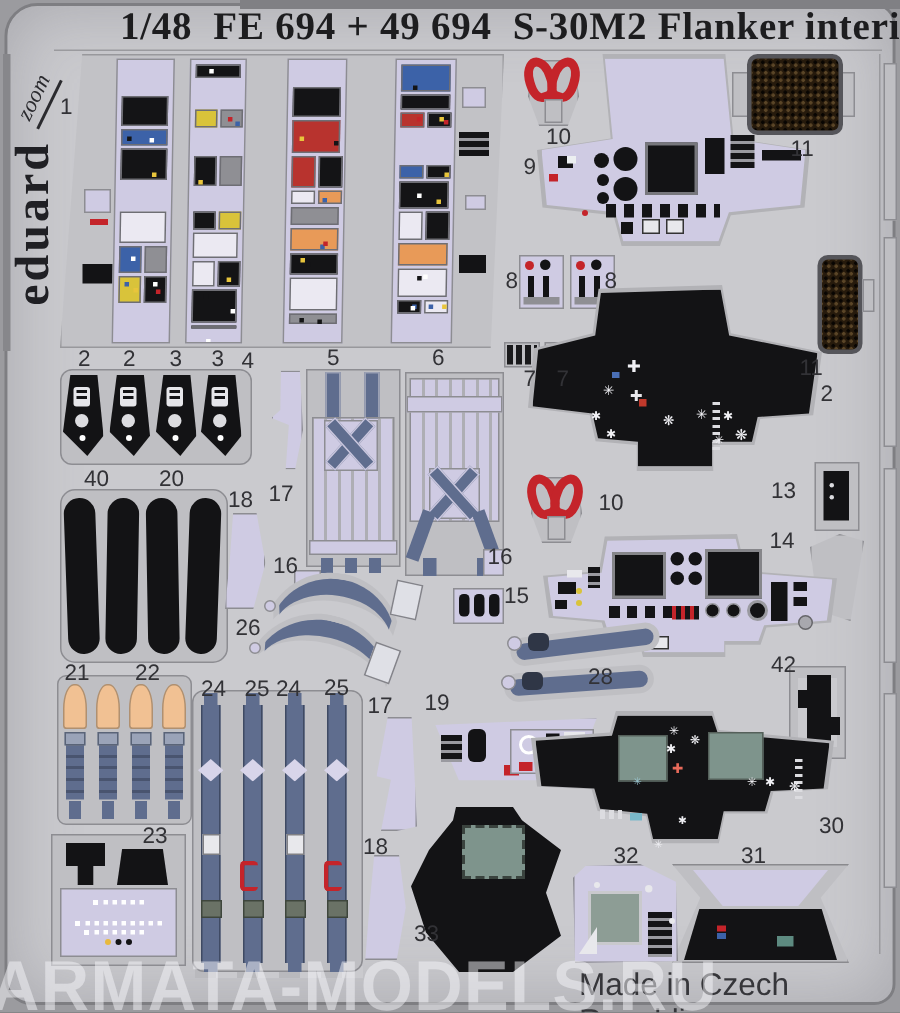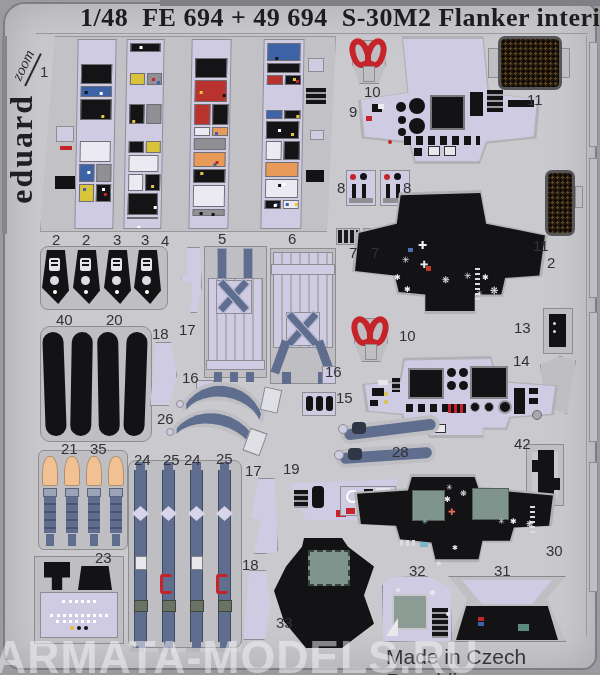--- a/index.html
+++ b/index.html
@@ -452,22 +452,22 @@
     <span class="part-num" style="left: 513px; top: 353px;">14</span>
     <span class="part-num" style="left: 336px; top: 390px;">15</span>
     <span class="part-num" style="left: 182px; top: 370px;">16</span>
     <span class="part-num" style="left: 325px; top: 364px;">16</span>
     <span class="part-num" style="left: 179px; top: 322px;">17</span>
     <span class="part-num" style="left: 245px; top: 463px;">17</span>
     <span class="part-num" style="left: 152px; top: 326px;">18</span>
     <span class="part-num" style="left: 242px; top: 557px;">18</span>
     <span class="part-num" style="left: 106px; top: 312px;">20</span>
     <span class="part-num" style="left: 56px; top: 312px;">40</span>
-    <span class="part-num" style="left: 61px; top: 441px;">21</span>
-    <span class="part-num" style="left: 90px; top: 441px;">35</span>
+    <span class="part-num" style="left: 43px; top: 441px;">21</span>
+    <span class="part-num" style="left: 90px; top: 441px;">22</span>
     <span class="part-num" style="left: 95px; top: 550px;">23</span>
     <span class="part-num" style="left: 134px; top: 452px;">24</span>
     <span class="part-num" style="left: 163px; top: 452px;">25</span>
     <span class="part-num" style="left: 184px; top: 452px;">24</span>
     <span class="part-num" style="left: 216px; top: 451px;">25</span>
     <span class="part-num" style="left: 157px; top: 411px;">26</span>
     <span class="part-num" style="left: 283px; top: 461px;">19</span>
     <span class="part-num" style="left: 392px; top: 444px;">28</span>
     <span class="part-num" style="left: 514px; top: 436px;">42</span>
     <span class="part-num" style="left: 546px; top: 543px;">30</span>

